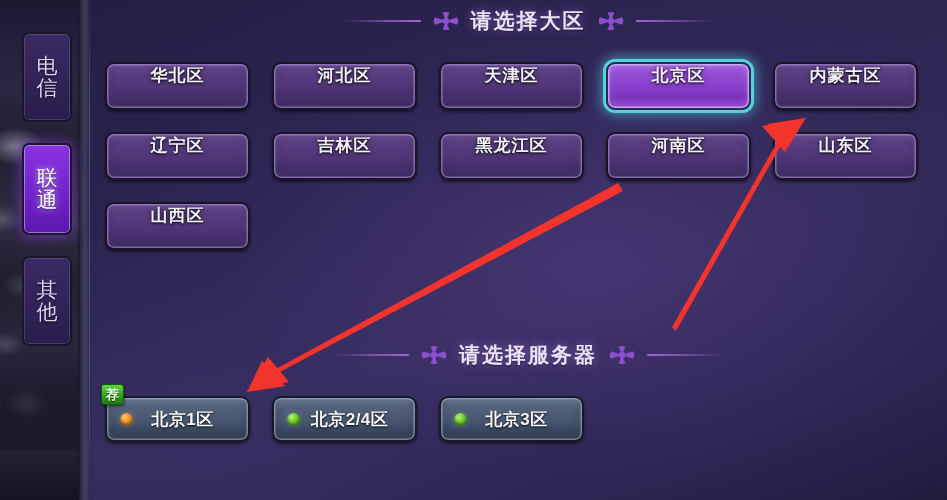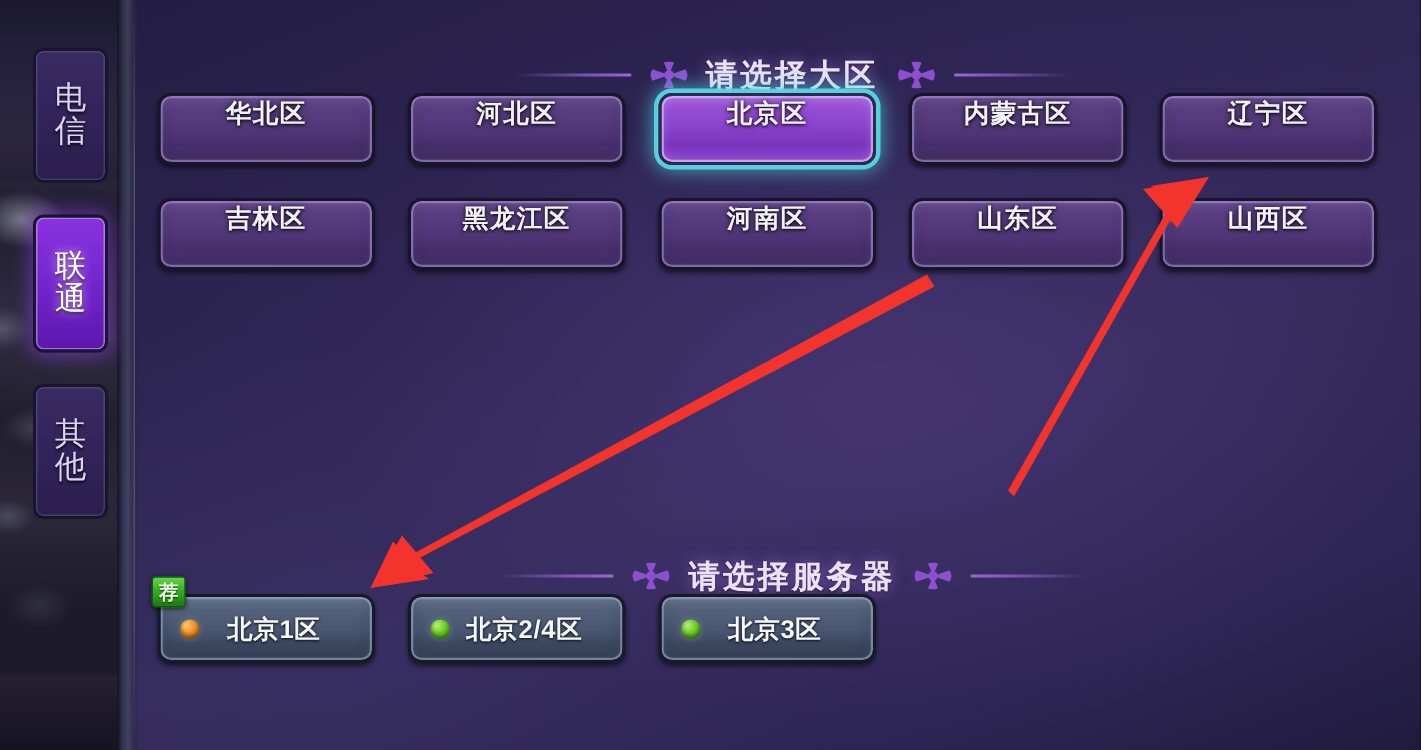--- a/index.html
+++ b/index.html
@@ -109,21 +109,20 @@
   }
 
   
   .section-head {
     position: absolute;
     height: 34px;
     display: flex;
     align-items: center;
     justify-content: center;
     gap: 11px;
-    margin-top: 29px;
   }
   .sec-rule {
     flex: 0 0 auto;
     width: 78px; height: 2px;
     background: linear-gradient(90deg, rgba(120,78,170,0.0) 0%, rgba(150,96,205,0.75) 60%, rgba(168,110,225,0.9) 100%);
     border-radius: 1px;
   }
   .sec-rule.right {
     background: linear-gradient(270deg, rgba(120,78,170,0.0) 0%, rgba(150,96,205,0.75) 60%, rgba(168,110,225,0.9) 100%);
   }
@@ -302,20 +301,23 @@
     <span class="sec-rule right"></span>
   </div>
 
   <div class="region-grid">
     <div class="region-btn">
       <span class="lbl">华北区</span>
     </div>
     <div class="region-btn">
       <span class="lbl">河北区</span>
     </div>
+    <div class="region-btn">
+      <span class="lbl">天津区</span>
+    </div>
     <div class="region-btn sel">
       <span class="lbl">北京区</span>
     </div>
 
     <div class="region-btn">
       <span class="lbl">内蒙古区</span>
     </div>
     <div class="region-btn">
       <span class="lbl">辽宁区</span>
     </div>

